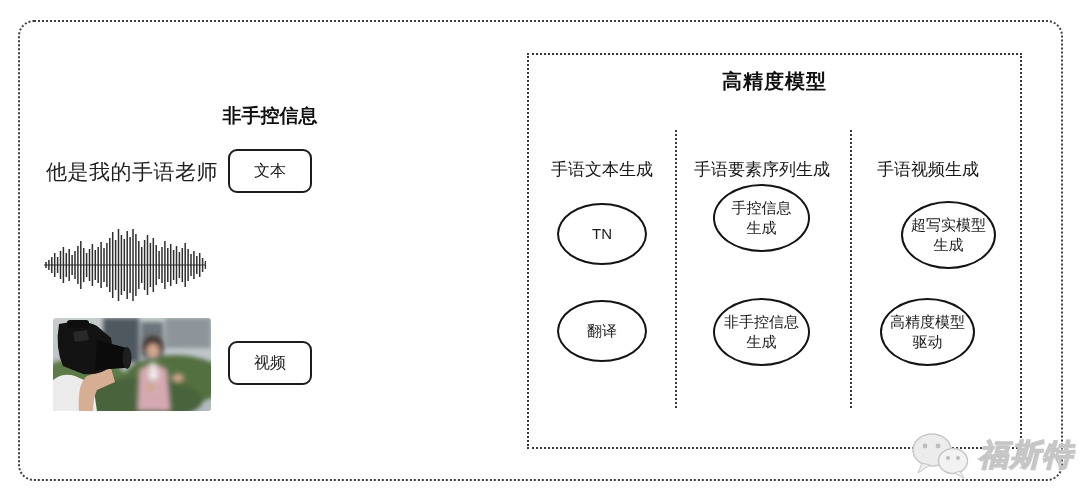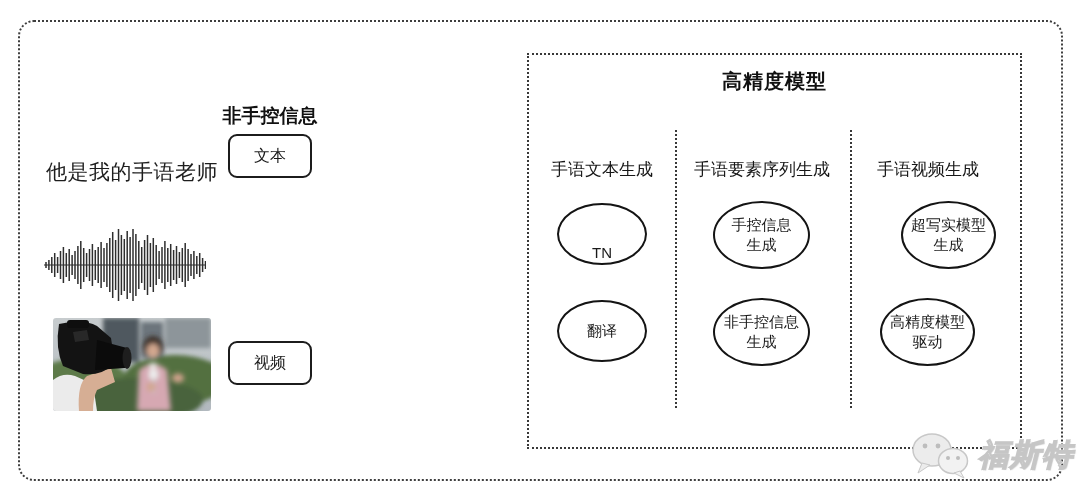--- a/index.html
+++ b/index.html
@@ -19,21 +19,21 @@
   .sentence{
     position:absolute;left:46px;top:158px;width:175px;
     font-size:21px;color:#1d1d1d;letter-spacing:0.5px;white-space:nowrap;
   }
   .io-box{
     position:absolute;left:228px;width:84px;height:44px;
     border:2px solid #1c1c1c;border-radius:9px;background:#fff;
     display:flex;align-items:center;justify-content:center;
     font-size:16px;color:#1a1a1a;box-sizing:border-box;
   }
-  .io-box.text{top:134px;}
+  .io-box.text{top:149px;}
   .io-box.audio{top:245px;}
   .io-box.video{top:341px;}
   .waveform{position:absolute;left:44px;top:227px;}
   .photo{position:absolute;left:53px;top:318px;width:158px;height:93px;border-radius:3px;overflow:hidden;}
   
   .scene-box{
     position:absolute;left:350px;top:53px;width:143px;height:389px;
     border:2px dotted #383838;box-sizing:border-box;
   }
   .core-box{
@@ -59,23 +59,23 @@
     position:absolute;top:75px;height:278px;width:0;
     border-left:2px dotted #383838;
   }
   .divider-1{left:146px;} .divider-2{left:321px;}
   .col-header{
     position:absolute;top:103px;width:176px;text-align:center;
     font-size:17px;font-weight:500;color:#161616;white-space:nowrap;
   }
   .ch-0{left:-15px;} .ch-1{left:145px;} .ch-2{left:311px;}
   .ce{box-sizing:border-box;}
-  .c0-0{left:28px;top:148px;width:90px;height:62px;align-items:flex-end;}
+  .c0-0{left:28px;top:148px;width:90px;height:62px;}
   .c0-1{left:28px;top:245px;width:90px;height:62px;}
-  .c1-0{left:184px;top:146px;width:97px;height:68px;}
+  .c1-0{left:184px;top:129px;width:97px;height:68px;}
   .c1-1{left:184px;top:243px;width:97px;height:68px;}
   .c2-0{left:372px;top:146px;width:95px;height:68px;text-align:center;}
   .c2-1{left:351px;top:243px;width:95px;height:68px;}
   
   .watermark{
     position:absolute;left:908px;top:430px;display:flex;align-items:center;
   }
   .wm-icon{margin-right:6px;}
   .wm-text{
     font-size:30px;font-weight:bold;color:#efefef;letter-spacing:2px;

